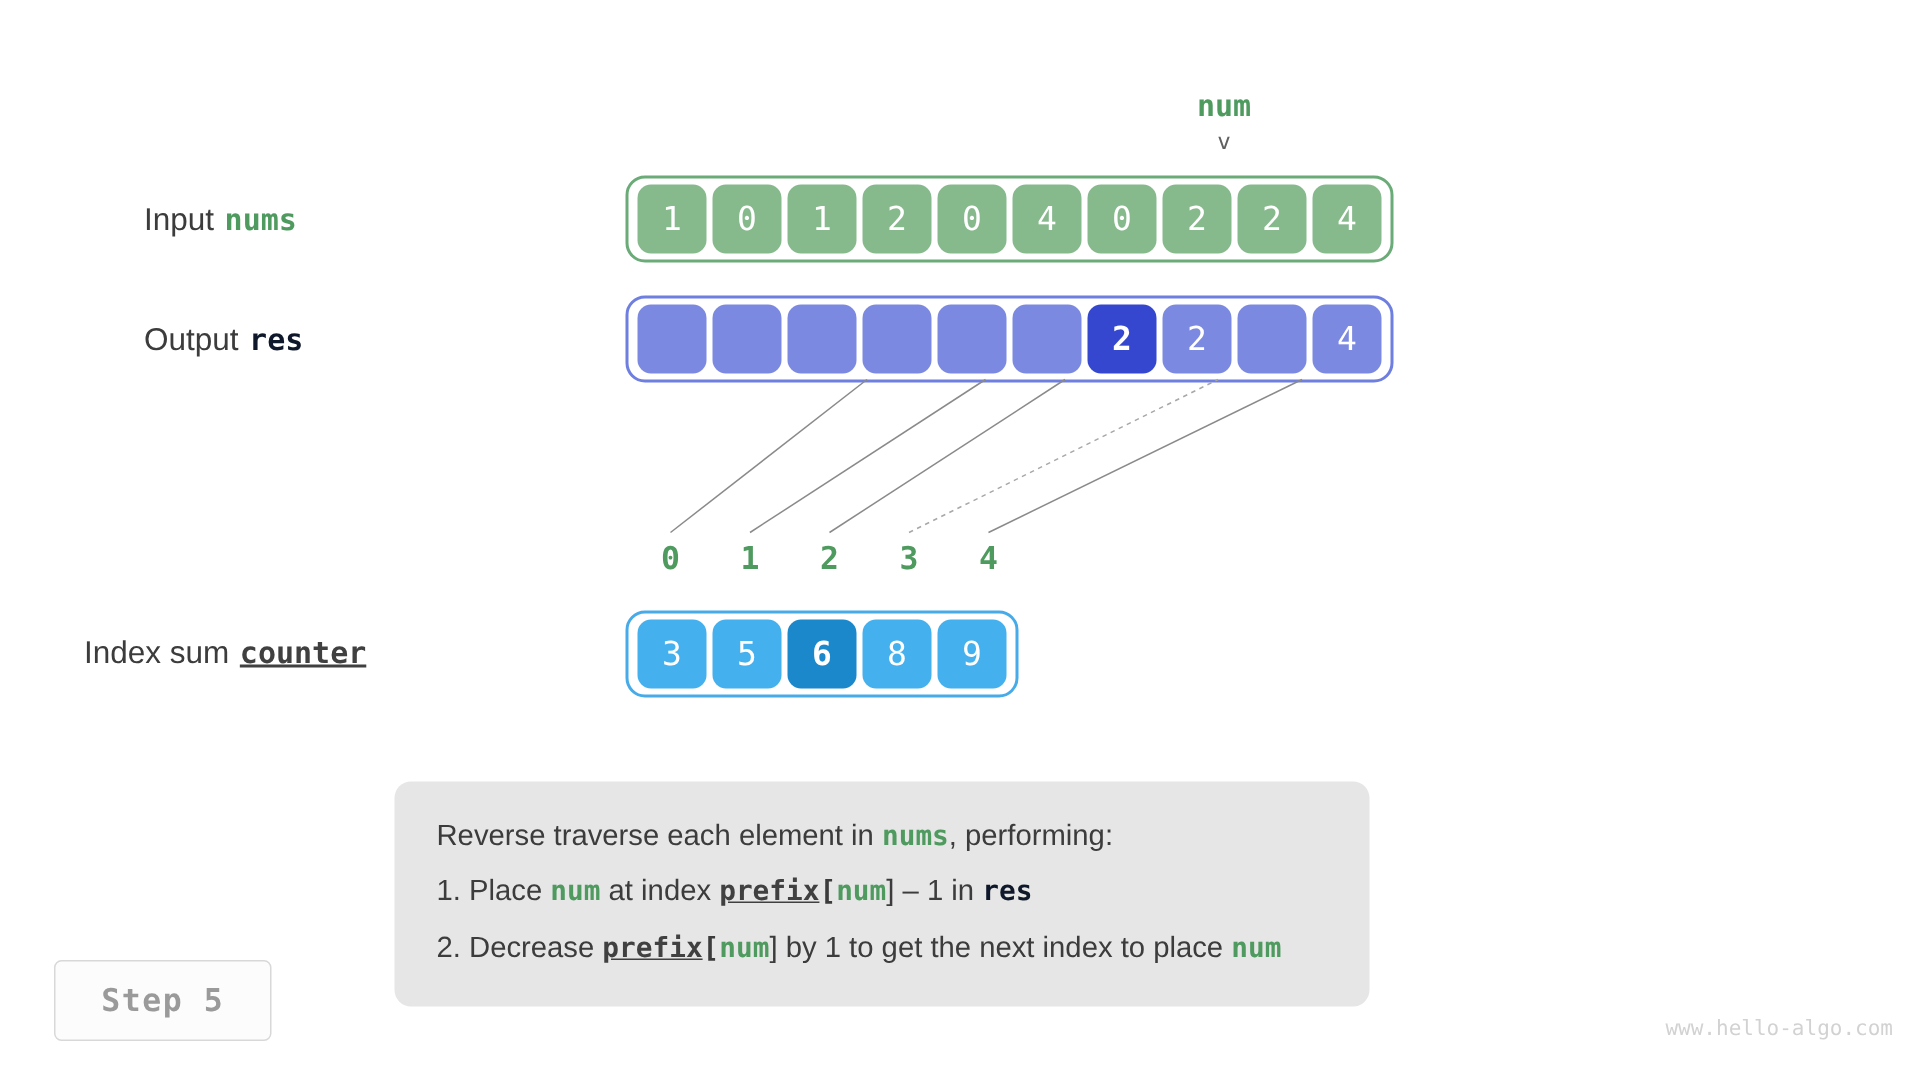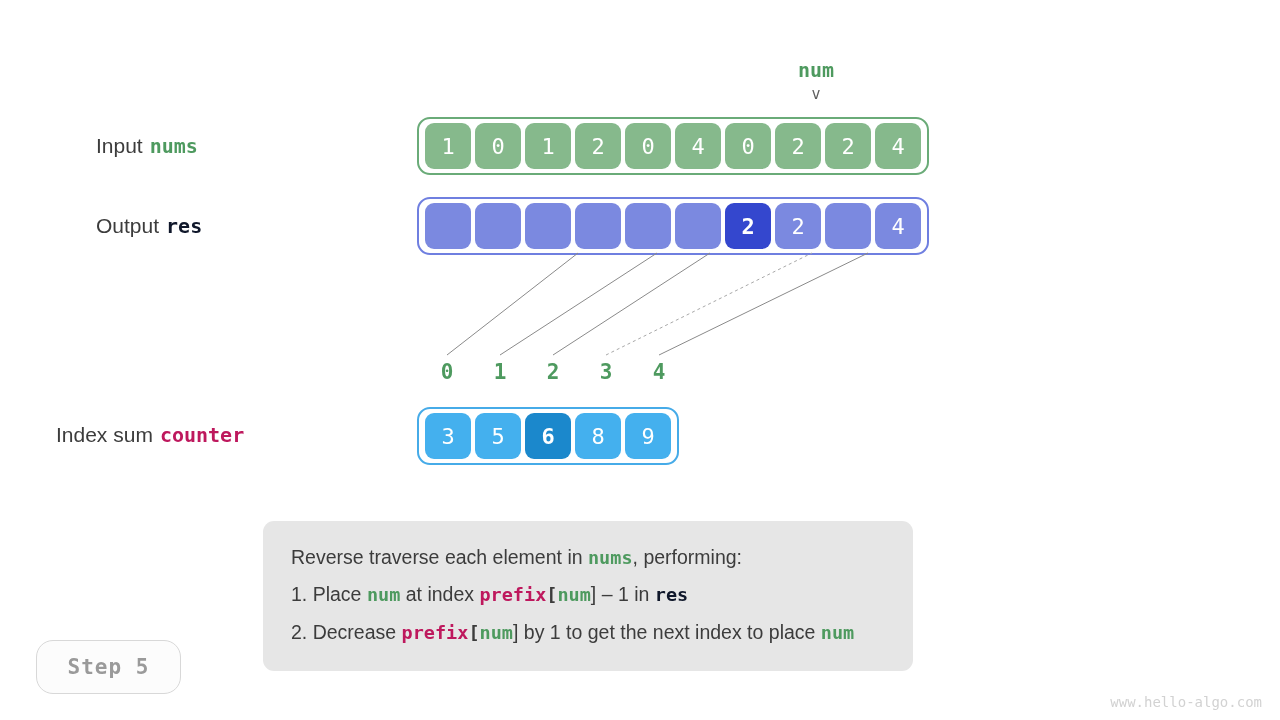--- a/index.html
+++ b/index.html
@@ -30,21 +30,21 @@
     font-family: "Liberation Sans", sans-serif;
   }
   .row-label .var {
     font-family: "DejaVu Sans Mono", monospace;
     font-weight: bold;
     font-size: 20px;
     margin-left: 7px;
   }
   .var-green { color: #4e9a5f; }
   .var-blue  { color: #0f172a; }
-  .var-lblue { color: #be185d; }
+  .var-lblue { color: #404040; text-decoration: underline; }
 
   
   .array-frame {
     position: absolute;
     box-sizing: border-box;
     border-radius: 13px;
     display: flex;
     align-items: center;
     padding: 4px;
     background: #ffffff;
@@ -135,37 +135,37 @@
 
   
   .step-badge {
     position: absolute;
     left: 36px;
     top: 640px;
     width: 145px;
     height: 54px;
     box-sizing: border-box;
     border: 1px solid #d8d8d8;
-    border-radius: 17px;
+    border-radius: 5px;
     background: #fcfcfc;
     display: flex;
     align-items: center;
     justify-content: center;
     font-family: "DejaVu Sans Mono", monospace;
     font-weight: bold;
     font-size: 21px;
     color: #9a9a9a;
     letter-spacing: 1px;
   }
 
   
   .watermark {
     position: absolute;
     right: 18px;
-    bottom: 10px;
+    bottom: 26px;
     font-family: "DejaVu Sans Mono", monospace;
     font-size: 14px;
     color: #d2d2d2;
   }
 </style>
 </head>
 <body>
 
 <div class="stage">
 

